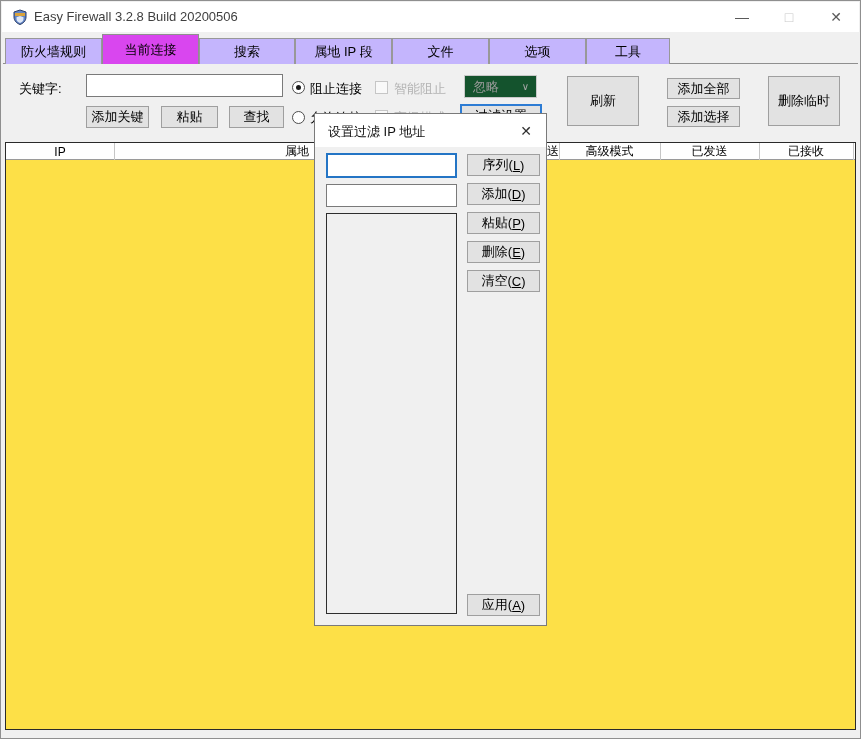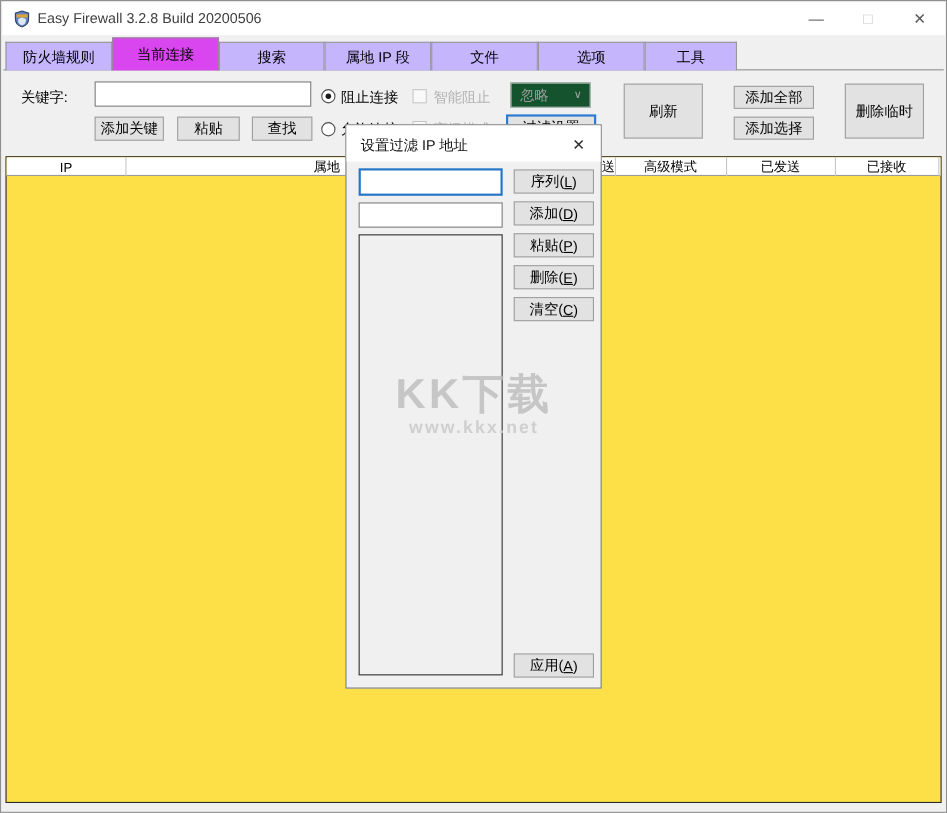--- a/index.html
+++ b/index.html
@@ -152,18 +152,14 @@
         <span class="u">C</span>
         <span>)</span>
       </div>
     <div class="abs btn dbtn" style="top:480px;">
         <span>应用(</span>
         <span class="u">A</span>
         <span>)</span>
       </div>
   </div>
 
-  <div class="abs wm">
-    <div class="wm1">KK下载</div>
-    <div class="wm2">www.kkx.net</div>
-  </div>
 
 </div>
 
 </body></html>

